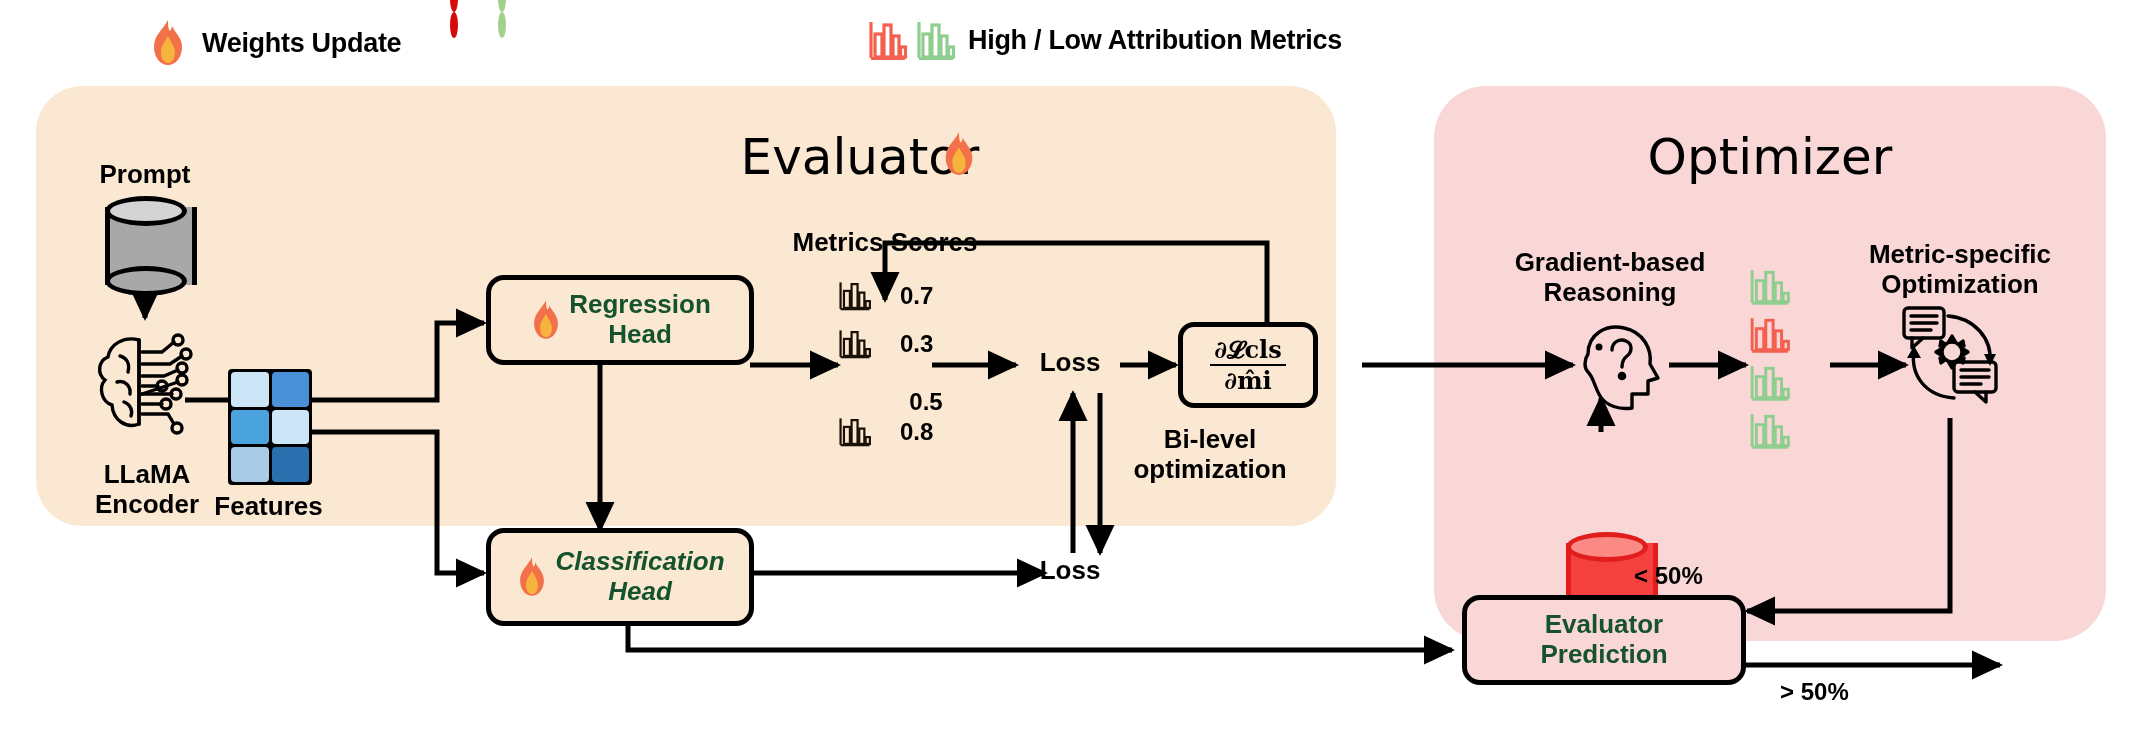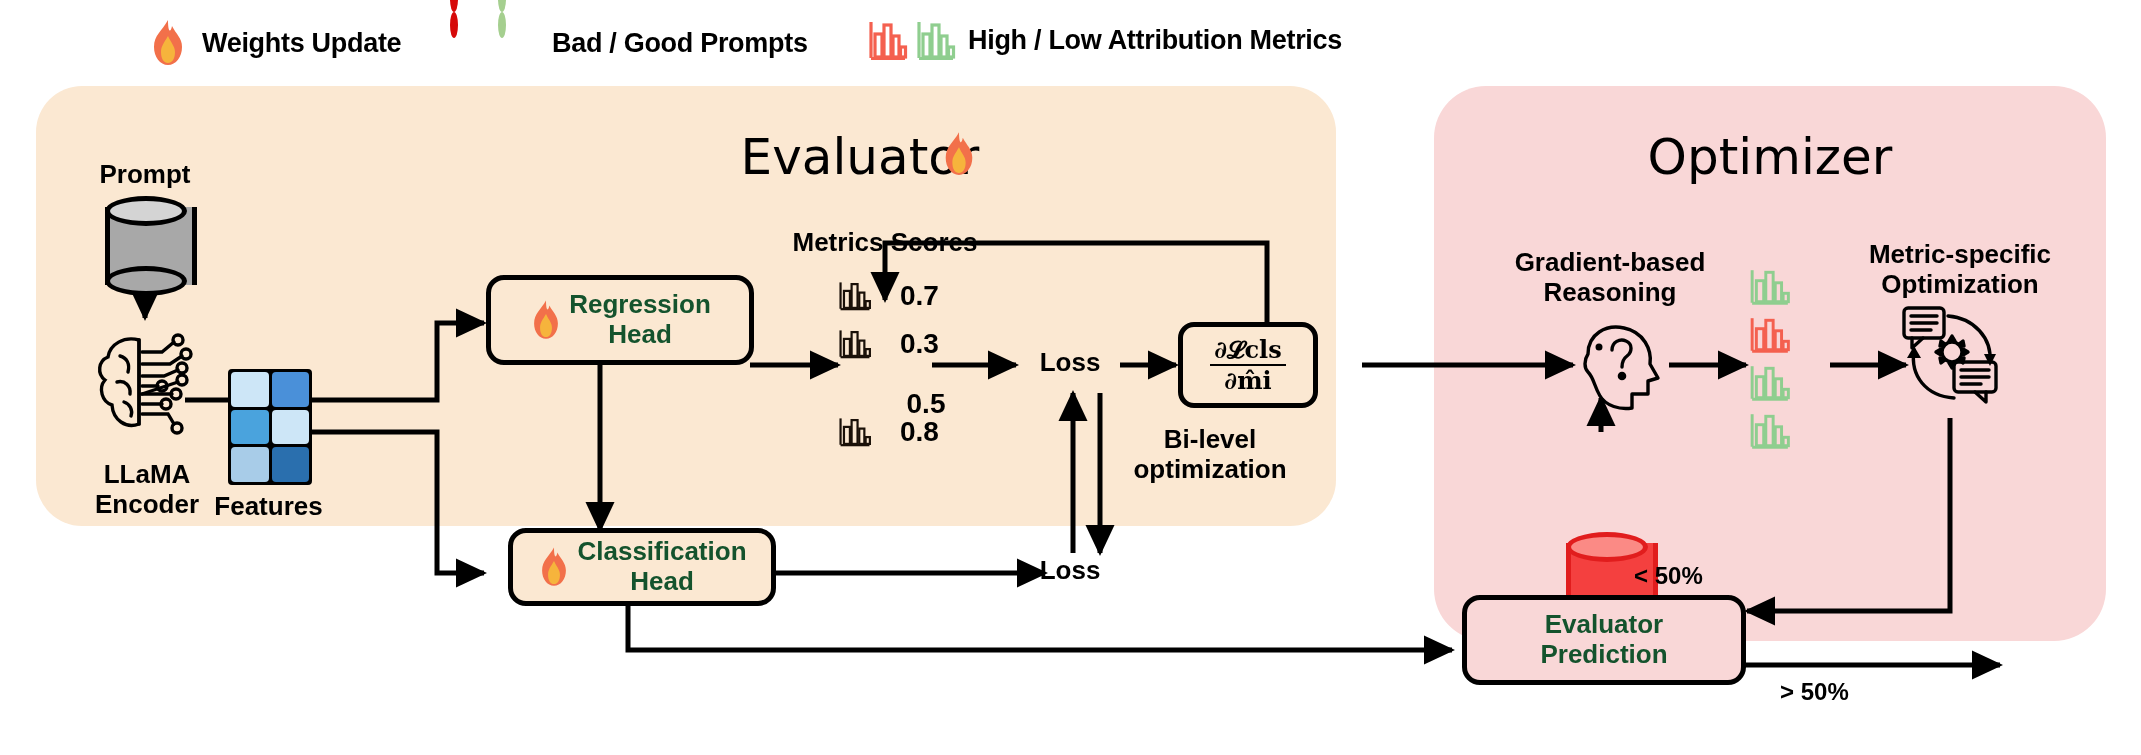--- a/index.html
+++ b/index.html
@@ -32,21 +32,21 @@
   .cyl{position:relative;}
   .cyl .body{position:absolute;left:0;top:11px;width:100%;height:calc(100% - 22px);}
   .cyl .top{position:absolute;left:0;top:0;width:100%;height:26px;border-radius:50%;}
   .cyl .bot{position:absolute;left:0;bottom:0;width:100%;height:26px;border-radius:50%;}
 
   .feat{display:grid;grid-template-columns:1fr 1fr;grid-template-rows:1fr 1fr 1fr;
         gap:3px;background:#000;border:3px solid #000;border-radius:4px;}
   .feat div{border-radius:4px;}
 
   .score-row{display:flex;align-items:center;gap:26px;height:36px;}
-  .score-val{font-size:28px;font-weight:bold;color:#000;}
+  .score-val{font-size:24px;font-weight:bold;color:#000;}
 
   .formula{font-family:"DejaVu Serif",serif;font-weight:bold;font-size:24px;
            color:#000;text-align:center;line-height:1.0;}
   .formula .num{display:block;padding:0 4px 2px 4px;border-bottom:2.5px solid #000;}
   .formula .den{display:block;padding-top:3px;}
   .pct{font-size:24px;font-weight:bold;color:#000;}
   .cap{font-size:26px;font-weight:bold;color:#000;text-align:center;line-height:1.15;}
 </style>
 </head>
 <body>
@@ -120,21 +120,20 @@
         <span class="body" style="background:#f4403f;border-left:4px solid #d60a0a;border-right:4px solid #d60a0a;"></span>
         <span class="top" style="background:#fb8a85;border:4px solid #d60a0a;box-sizing:border-box;"></span>
         <span class="bot" style="background:#f4403f;border:4px solid #d60a0a;box-sizing:border-box;"></span>
       </span>
       <span class="cyl abs" style="left:48px;top:0;width:38px;height:62px;">
         <span class="body" style="background:#cfe8c0;border-left:4px solid #a5cf8f;border-right:4px solid #a5cf8f;"></span>
         <span class="top" style="background:#e1f0d8;border:4px solid #a5cf8f;box-sizing:border-box;"></span>
         <span class="bot" style="background:#cfe8c0;border:4px solid #a5cf8f;box-sizing:border-box;"></span>
       </span>
     </span>
-    <span class="leg-text">Bad / Good Prompts</span>
   </div>
 
   <div class="leg-item" style="left:868px;top:16px;">
     <span style="display:inline-block;position:relative;width:86px;height:48px;">
       <svg class="abs" style="left:0;top:0;" width="40" height="48" viewBox="0 0 40 48">
         <g fill="none" stroke="#f4604f" stroke-width="3.2">
           <path d="M3,6 L3,42"></path>
             <path d="M3,42.5 L37,42.5"></path>
           <rect x="7" y="18" width="7" height="23"></rect>
           <rect x="16" y="9" width="7" height="32"></rect>
@@ -208,21 +207,21 @@
 
 <div class="abs rbox" style="left:486px;top:275px;width:268px;height:90px;background:#fbe8d2;">
   <svg width="34" height="44" viewBox="0 0 40 50" style="margin-right:6px;flex:none;">
     <path d="M20,2 C14,13 6,17 6,29 C6,39 12,47 20,47 C28,47 34,39 34,29 C34,20 28,16 24,8 C23,14 20,16 20,2 Z" fill="#f2704a"></path>
     <path d="M20,18 C16,25 13,28 13,34 C13,41 16,45 20,45 C24,45 27,41 27,34 C27,28 23,25 20,18 Z" fill="#f6b43c"></path>
   </svg>
   <span class="txt" style="white-space:pre-line;">Regression
 Head</span>
 </div>
 
-<div class="abs rbox" style="left:508px;top:528px;width:268px;height:78px;background:#fbe8d2;">
+<div class="abs rbox" style="left:486px;top:528px;width:268px;height:98px;background:#fbe8d2;font-style:italic;">
   <svg width="34" height="44" viewBox="0 0 40 50" style="margin-right:6px;flex:none;">
     <path d="M20,2 C14,13 6,17 6,29 C6,39 12,47 20,47 C28,47 34,39 34,29 C34,20 28,16 24,8 C23,14 20,16 20,2 Z" fill="#f2704a"></path>
     <path d="M20,18 C16,25 13,28 13,34 C13,41 16,45 20,45 C24,45 27,41 27,34 C27,28 23,25 20,18 Z" fill="#f6b43c"></path>
   </svg>
   <span class="txt" style="white-space:pre-line;">Classification
 Head</span>
 </div>
 
 <div class="abs cap" style="left:780px;top:228px;width:210px;">Metrics Scores</div>
 

